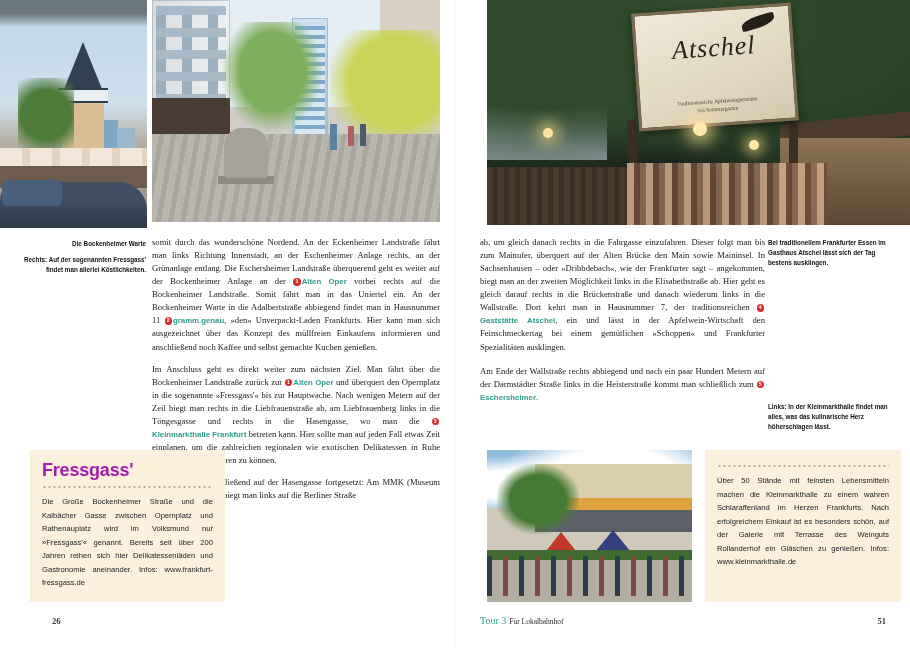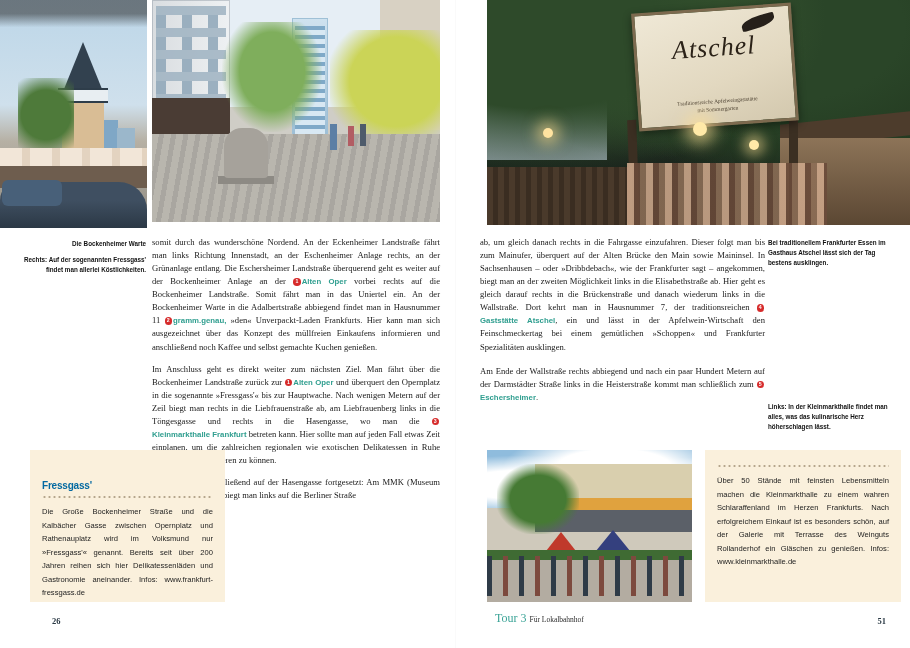--- a/index.html
+++ b/index.html
@@ -141,32 +141,32 @@
   .poi { color:#2f9e8f; font-family:"Liberation Sans", sans-serif;
          font-size:7.8px; font-weight:600; white-space:nowrap; }
   .num { display:inline-block; width:7.5px; height:7.5px; border-radius:50%;
          background:#d62b2b; color:#fff; font-family:"Liberation Sans", sans-serif;
          font-size:5.2px; font-weight:bold; line-height:7.5px; text-align:center;
          vertical-align:1px; margin-right:1px; }
 
   
   .infobox { position:absolute; background:#faf0dc; padding:10px 12px 12px 12px; }
   .ib-title { font-family:"Liberation Sans", sans-serif; font-weight:bold;
-              font-size:10px; color:#0369a1; letter-spacing:-0.2px;margin-top:20px; }
+              font-size:18px; color:#a21caf; letter-spacing:-0.2px; }
   .ib-rule { margin:5px 0 7px 0; height:2px;
              background-image: radial-gradient(circle, #b5a68c 0 1px, rgba(0,0,0,0) 1.2px);
              background-size: 5px 2px; background-repeat: repeat-x; }
   .ib-body { font-family:"Liberation Sans", sans-serif; font-size:7.6px;
              line-height:1.78; color:#1d1d1d; text-align:justify; }
 
   
   .foot { position:absolute; bottom:22px; font-size:8px; }
   .pgnum { font-family:"Liberation Serif", serif; font-weight:bold;
            font-size:8.5px; color:#2b3a45; }
-  .tour-label { font-family:"Liberation Serif", serif; font-size:12px; color:#3aa396;margin-left:15px; }
+  .tour-label { font-family:"Liberation Serif", serif; font-size:10px; color:#3aa396; }
   .tour-sub { font-family:"Liberation Serif", serif; font-size:7.5px; color:#2b2b2b; margin-left:3px; }
 
   .gutter { position:absolute; left:455px; top:0; width:1px; height:648px; background:rgba(0,0,0,0.02); }
 </style>
 </head>
 <body>
 
 <div class="spread">
 
   <div class="page page-left">

